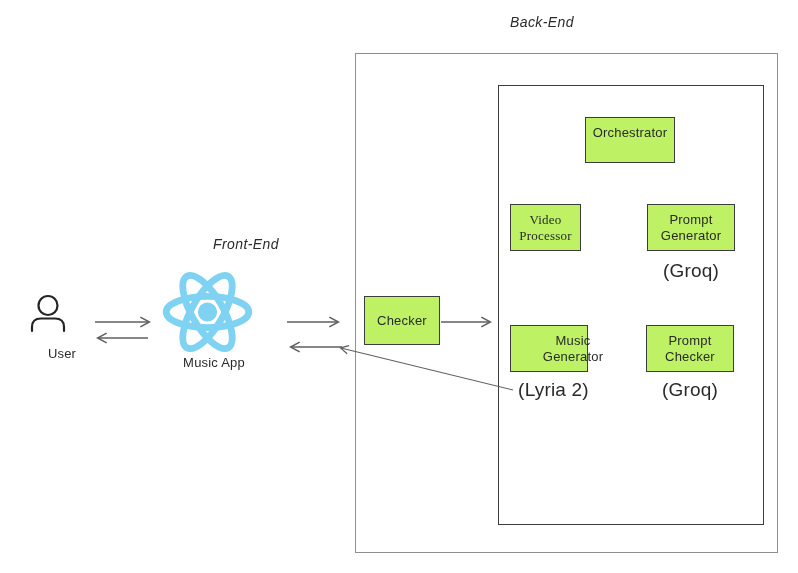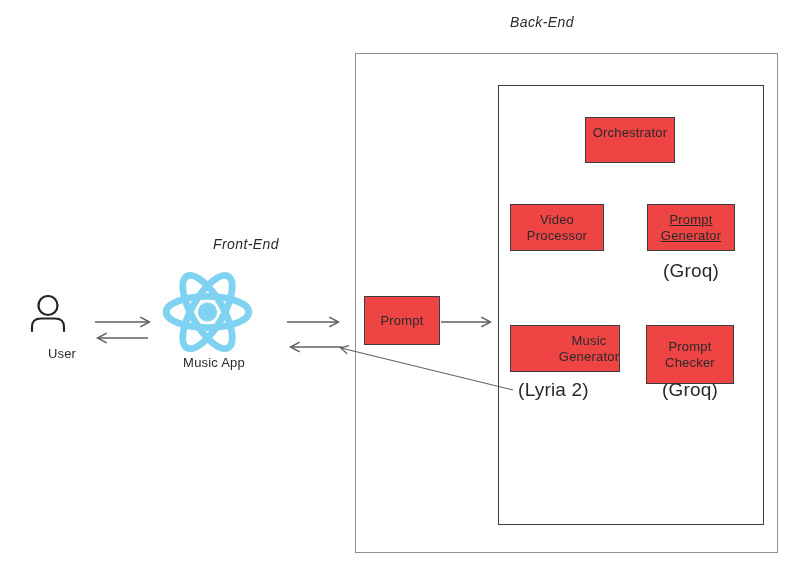--- a/index.html
+++ b/index.html
@@ -24,21 +24,21 @@
     background: transparent;
   }
   .inner-box {
     border: 1.5px solid #3d3d3d;
     background: transparent;
   }
 
   
   .node-box {
     border: 1.5px solid #3d3d3d;
-    background: #ef4444;
+    background: #bef264;
     display: flex;
     align-items: center;
     justify-content: center;
     text-align: center;
     font-size: 13px;
     line-height: 16px;
     letter-spacing: 0.2px;
     color: #2a2a2a;
     box-sizing: border-box;
   }
@@ -99,42 +99,42 @@
 
   <svg class="abs" style="left:161px; top:271px;" width="93" height="82" viewBox="-11.6 -10.2 23.2 20.4">
     <ellipse cx="0" cy="0" rx="10.3" ry="3.9" fill="none" stroke="#7fd2f2" stroke-width="1.7"></ellipse>
     <ellipse cx="0" cy="0" rx="10.3" ry="3.9" transform="rotate(60)" fill="none" stroke="#7fd2f2" stroke-width="1.7"></ellipse>
     <ellipse cx="0" cy="0" rx="10.3" ry="3.9" transform="rotate(120)" fill="none" stroke="#7fd2f2" stroke-width="1.7"></ellipse>
     <circle cx="0" cy="0" r="2.4" fill="#7fd2f2"></circle>
   </svg>
   <div class="abs plain-label" style="left:214px; top:355px;">Music App</div>
 
   <div class="abs node-box" style="left:364px; top:296px; width:76px; height:49px;">
-    <span>Prompt</span>
+    <span>Checker</span>
   </div>
 
   <div class="abs node-box top-text" style="left:585px; top:117px; width:90px; height:46px;">
     <span>Orchestrator</span>
   </div>
 
-  <div class="abs node-box" style="left:510px; top:204px; width:94px; height:47px;">
+  <div class="abs node-box" style="left:510px; top:204px; width:71px; height:47px;font-family:Liberation Serif, serif;">
     <span>Video Processor</span>
   </div>
 
-  <div class="abs node-box" style="left:647px; top:204px; width:88px; height:47px;text-decoration:underline;">
+  <div class="abs node-box" style="left:647px; top:204px; width:88px; height:47px;">
     <span>Prompt Generator</span>
   </div>
   <div class="abs sub-label" style="left:647px; top:260px; width:88px;">(Groq)</div>
 
-  <div class="abs node-box" style="left:510px; top:325px; width:110px; height:47px;padding-left:48px;">
+  <div class="abs node-box" style="left:510px; top:325px; width:78px; height:47px;padding-left:48px;">
     <span>Music Generator</span>
   </div>
   <div class="abs sub-label" style="left:510px; top:379px; width:87px;">(Lyria 2)</div>
 
-  <div class="abs node-box" style="left:646px; top:325px; width:88px; height:59px;">
+  <div class="abs node-box" style="left:646px; top:325px; width:88px; height:47px;">
     <span>Prompt Checker</span>
   </div>
   <div class="abs sub-label" style="left:646px; top:379px; width:88px;">(Groq)</div>
 
   <svg class="overlay" width="798" height="573" viewBox="0 0 798 573">
     <defs>
       <marker id="ah" viewBox="0 0 12 12" refX="10" refY="6" markerWidth="10" markerHeight="10" orient="auto-start-reverse">
         <path d="M2 1.5 L10.5 6 L2 10.5" fill="none" stroke="#5f5f5f" stroke-width="1.4"></path>
       </marker>
     </defs>

